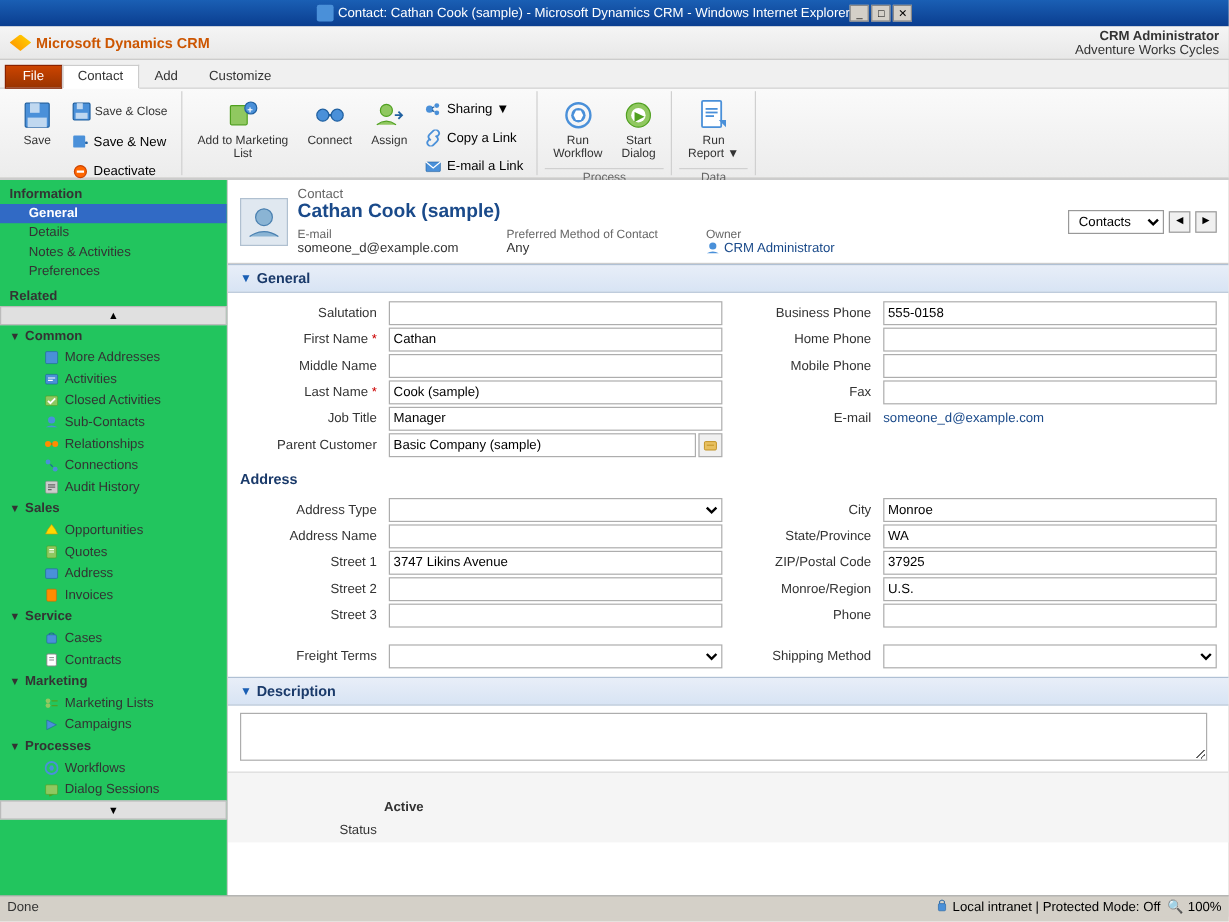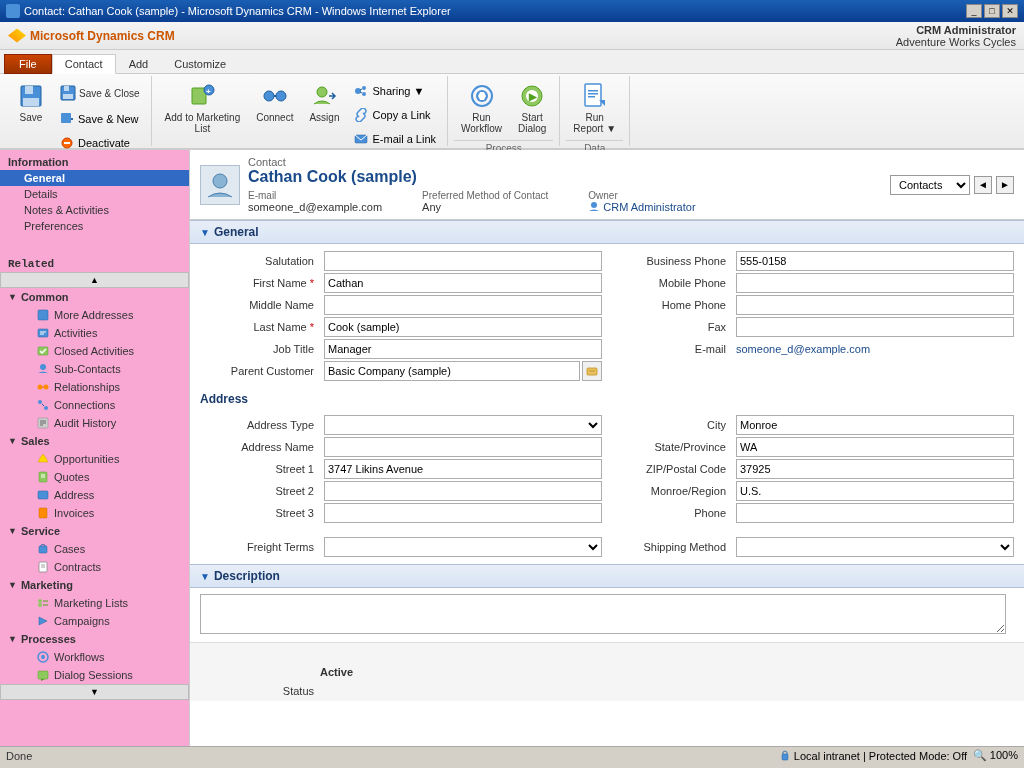--- a/index.html
+++ b/index.html
@@ -6,21 +6,21 @@
     body { font-family: 'Segoe UI', Tahoma, Arial, sans-serif; font-size: 11px; background: #d4d0c8; overflow: hidden; }
 
     
     .title-bar {
       background: linear-gradient(to bottom, #1a5fb4, #0a3d8f);
       color: white;
       padding: 3px 6px;
       font-size: 11px;
       display: flex;
       align-items: center;
-      justify-content: space-between;
+      justify-content: center;
       height: 22px;
     }
     .title-bar-left { display: flex; align-items: center; gap: 4px; }
     .title-bar-icon { width: 14px; height: 14px; background: #4a90d9; border-radius: 2px; display: inline-block; }
     .title-bar-controls { display: flex; gap: 2px; }
     .title-bar-btn { width: 16px; height: 14px; background: #d4d0c8; border: 1px solid #888; font-size: 9px; cursor: pointer; display: flex; align-items: center; justify-content: center; color: black; }
 
     
     .crm-top-bar {
       background: linear-gradient(to bottom, #f5f5f5, #e8e8e8);
@@ -134,21 +134,21 @@
     
     .main-layout {
       display: flex;
       height: calc(768px - 22px - 28px - 24px - 76px - 18px - 20px);
       background: #d4d0c8;
     }
 
     
     .left-nav {
       width: 190px;
-      background: #f9a8d4;
+      background: #22c55e;
       border-right: 1px solid #ccc;
       overflow-y: auto;
       flex-shrink: 0;
     }
     .nav-section-header {
       font-weight: bold;
       font-size: 11px;
       color: #333;
       padding: 6px 8px 2px 8px;
     }
@@ -553,21 +553,21 @@
     <div class="nav-item">
       <span>Details</span>
     </div>
     <div class="nav-item">
       <span>Notes &amp; Activities</span>
     </div>
     <div class="nav-item">
       <span>Preferences</span>
     </div>
 
-    <div class="nav-section-header" style="margin-top:18px;font-family:Liberation Mono, monospace;">Related</div>
+    <div class="nav-section-header" style="margin-top:1px;">Related</div>
 
     <div class="left-nav-scroll-up">▲</div>
 
     <div class="nav-group-header">
       <span class="arrow">▼</span>
       <span>Common</span>
     </div>
     <div class="nav-item nav-subitem">
       <span class="nav-icon">
         <svg width="12" height="12" viewBox="0 0 12 12">
@@ -836,25 +836,25 @@
             </div>
           </div>
         </div>
 
         <div>
           <div class="form-row">
             <div class="form-label">Business Phone</div>
             <input class="form-input" type="text" value="555-0158" style="">
           </div>
           <div class="form-row">
+            <div class="form-label">Home Phone</div>
+            <input class="form-input" type="text" value="" style="">
+          </div>
+          <div class="form-row">
             <div class="form-label">Mobile Phone</div>
-            <input class="form-input" type="text" value="" style="">
-          </div>
-          <div class="form-row">
-            <div class="form-label">Home Phone</div>
             <input class="form-input" type="text" value="" style="">
           </div>
           <div class="form-row">
             <div class="form-label">Fax</div>
             <input class="form-input" type="text" value="" style="">
           </div>
           <div class="form-row">
             <div class="form-label">E-mail</div>
             <a class="form-link">someone_d@example.com</a>
           </div>

